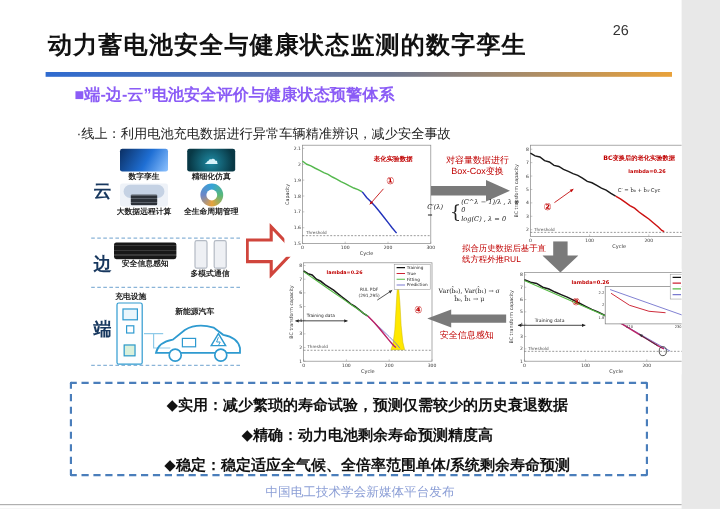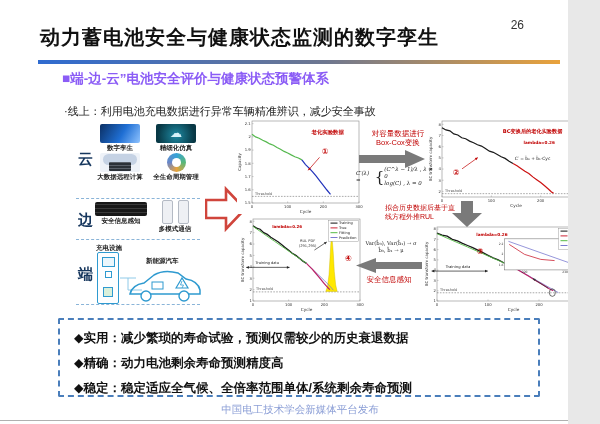--- a/index.html
+++ b/index.html
@@ -42,21 +42,21 @@
   .pile .sq{position:absolute;left:5px;bottom:6px;width:8px;height:8px;border:1px solid #2e9ad0;background:#d9f0db;}
   .pile .dot{position:absolute;left:7px;top:18px;width:5px;height:5px;border:1px solid #2e9ad0;}
   
   .redlbl{color:#c00000;font-weight:normal;font-size:7.5px;line-height:9px;text-align:center;}
   .formula{font-family:"DejaVu Serif","Liberation Serif",serif;font-style:italic;font-size:5.5px;color:#222;line-height:7px;}
   .brace{font-size:15px;font-style:normal;line-height:14px;color:#222;}
   
   .chart{background:#fff;}
   svg{font-family:"DejaVu Sans","Liberation Sans",sans-serif;}
   
-  .sumbox{left:58px;top:318px;width:482px;height:79px;border:2px dashed #4a7ebb;border-radius:2px;box-sizing:border-box;}
+  .sumbox{left:58px;top:318px;width:482px;height:79px;border:2px dashed #4a7ebb;border-radius:2px;box-sizing:border-box;text-align:center;}
   .sumitem{margin-left:14px;font-size:12.5px;font-weight:bold;color:#111;line-height:25px;}
   .sumbox .inner{padding-top:6px;}
   .footer{left:0;top:403px;width:600px;text-align:center;font-size:10.5px;color:#8b9ed6;}
   .footline{left:0;top:420px;width:600px;height:1px;background:#b0b0b0;}
 </style>
 </head>
 <body>
 
 <div class="slide">
 

